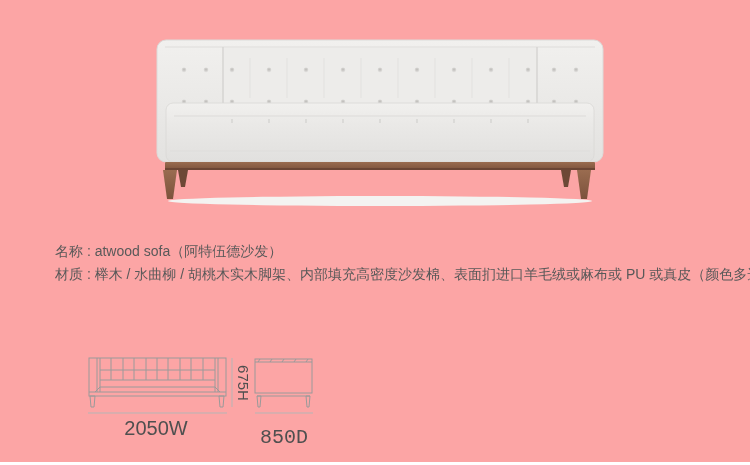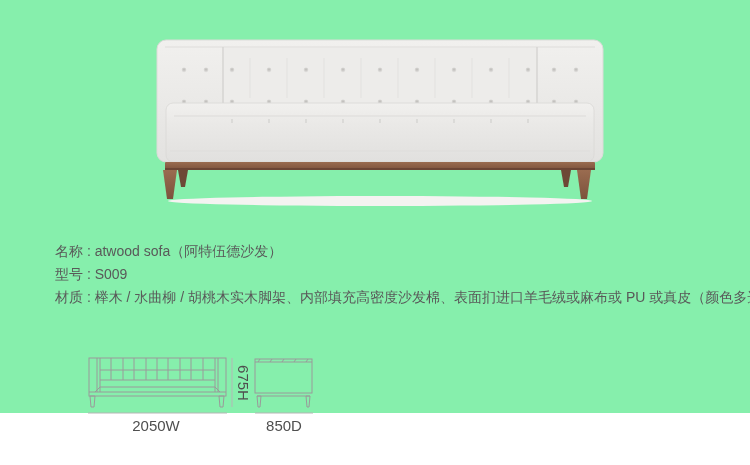--- a/index.html
+++ b/index.html
@@ -1,33 +1,33 @@
 <!DOCTYPE html>
 <html><head>
 <meta charset="utf-8">
 <style>
   * { margin:0; padding:0; box-sizing:border-box; }
   html,body { width:750px; height:465px; background:#ffffff; overflow:hidden;
               font-family:"Liberation Sans","DejaVu Sans",sans-serif; }
-  .stage { position:relative; width:750px; height:413px; background:#86efac; }
+  .stage { position:relative; width:750px; height:462px; background:#fca5a5; }
 
   
   .photo { position:absolute; left:140px; top:10px; width:480px; height:210px; }
 
   
   .info { position:absolute; left:55px; top:240px; width:660px;
           font-size:14px; line-height:23px; color:#595959; }
   .info-row { white-space:nowrap; }
   .info-row .sep { white-space:pre; }
 
   
   .diagram { position:absolute; left:80px; top:350px; width:250px; height:70px; }
-  .dim-label { position:absolute; font-size:15px; color:#4f4f4f; text-align:center; }
+  .dim-label { position:absolute; font-size:20px; color:#4f4f4f; text-align:center; }
   .dim-label.width  { left:85px;  top:417px; width:142px; }
-  .dim-label.depth  { left:253px; top:417px; width:62px; }
+  .dim-label.depth  { left:253px; top:426px; width:62px;font-family:Liberation Mono, monospace; }
   .dim-label.height { position:absolute; left:252px; top:361px; width:44px; height:16px;
                       font-size:15px; color:#4f4f4f; text-align:center;
                       transform:rotate(90deg); transform-origin:0 0; }
 </style>
 </head>
 <body>
 
 <div class="stage">
 
   <svg class="photo" viewBox="0 0 480 210" width="480" height="210" aria-hidden="true">
@@ -124,23 +124,20 @@
       <polygon points="23,160 37,160 33,189 27,189" fill="url(#woodG)"></polygon>
       <polygon points="437,160 451,160 447,189 441,189" fill="url(#woodG)"></polygon>
     </g>
   </svg>
 
   <div class="info">
     <div class="info-row">
       <span>名称</span><span class="sep"> : </span><span>atwood sofa（阿特伍德沙发）</span>
     </div>
     <div class="info-row">
-      <span>型号</span><span class="sep"> : </span><span>S009</span>
-    </div>
-    <div class="info-row">
       <span>材质</span><span class="sep"> : </span><span>榉木 / 水曲柳 / 胡桃木实木脚架、内部填充高密度沙发棉、表面扪进口羊毛绒或麻布或 PU 或真皮（颜色多选）</span>
     </div>
   </div>
 
   <svg class="diagram" viewBox="0 0 250 70" width="250" height="70" aria-hidden="true">
 
     <g fill="none" stroke="#9a9a9a" stroke-width="1">
       <rect x="9" y="8" width="137" height="38"></rect>
       <line x1="17" y1="8" x2="17" y2="42"></line>
         <line x1="20" y1="8" x2="20" y2="42"></line>

